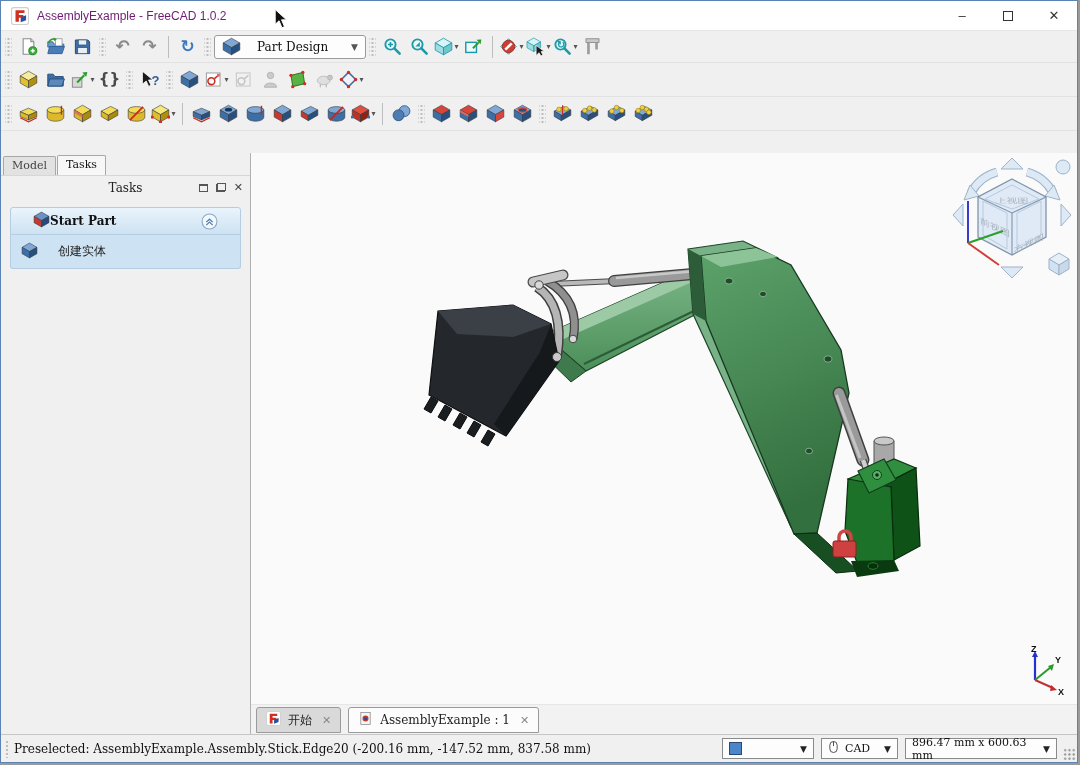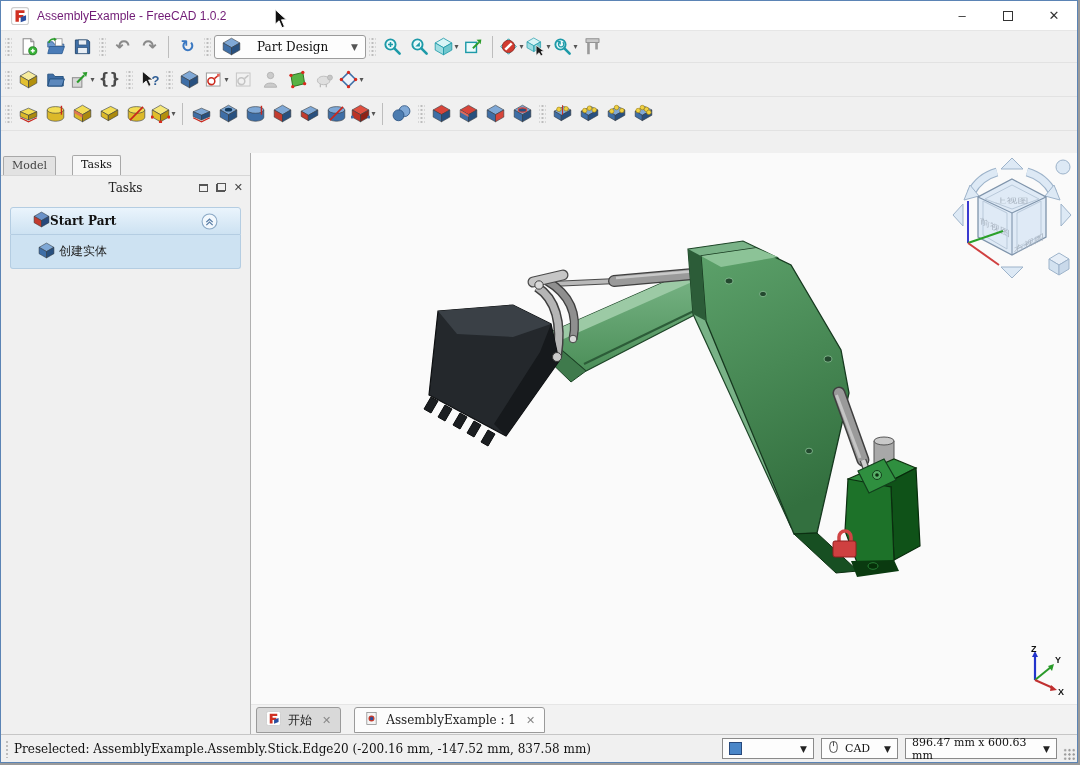--- a/index.html
+++ b/index.html
@@ -29,46 +29,46 @@
   .tgrip{width:7px;height:20px;margin:0 3px;flex:0 0 auto;
     background-image:radial-gradient(circle,#bdbdbd 1px,transparent 1.3px);
     background-size:4px 4px;background-position:center}
   .tsep{width:1px;height:22px;background:#bdbdbd;margin:0 5px;flex:0 0 auto}
   .combo{height:24px;width:152px;border:1px solid #9b9b9b;border-radius:3px;background:#fdfdfd;display:flex;
     align-items:center;padding:0 7px;gap:16px;font:12px "DejaVu Serif","Liberation Serif",serif;color:#111}
   .combo .carr{margin-left:auto;color:#555;font-size:9px;font-family:"DejaVu Sans",sans-serif}
   
   .main{position:absolute;top:152px;left:0;right:0;bottom:28px;display:flex}
   .dock{width:250px;background:#f0f0f0;border-right:1px solid #b0b0b0;position:relative;flex:0 0 auto}
-  .dock-tabs{display:flex;align-items:flex-end;height:22px;padding-left:2px;gap:16px}
+  .dock-tabs{display:flex;align-items:flex-end;height:22px;padding-left:2px;gap:1px}
   .dtab{font:11px "DejaVu Serif","Liberation Serif",serif;padding:2px 8px 3px;border:1px solid #a8a8a8;
     border-bottom:none;background:#e2e2e2;color:#444;border-radius:2px 2px 0 0}
   .dtab.active{background:#f7f7f7;color:#111;padding-bottom:4px}
   .dock-title{height:24px;display:flex;align-items:center;justify-content:center;position:relative;
     font:12px "DejaVu Serif","Liberation Serif",serif;color:#222;border-top:1px solid #d6d6d6}
   .dt-icons{position:absolute;right:7px;top:0;height:100%;display:flex;align-items:center;gap:8px}
   .dt-min{width:9px;height:8px;border:1px solid #555;border-top-width:2px;display:inline-block}
   .dt-float{width:10px;height:9px;position:relative;display:inline-block}
   .dt-float:before{content:"";position:absolute;left:0;bottom:0;width:7px;height:6px;border:1px solid #555}
   .dt-float:after{content:"";position:absolute;right:0;top:0;width:7px;height:6px;border:1px solid #555;background:#f0f0f0}
   .dt-close{color:#444;font-size:11px;line-height:1}
   .task-section{margin:8px 9px}
   .ts-header{height:28px;background:linear-gradient(#eaf4fc,#cde2f2);border:1px solid #b4cde2;
     border-radius:3px 3px 0 0;display:flex;align-items:center;padding:0 22px;
     font:bold 12px "DejaVu Serif","Liberation Serif",serif;color:#111}
   .ts-item{height:34px;background:#cde2f2;border:1px solid #b4cde2;border-top:none;display:flex;
-    align-items:center;gap:4px;padding:0 27px;font:12px "Liberation Sans",sans-serif;color:#222;border-radius:0 0 3px 3px}
+    align-items:center;gap:20px;padding:0 10px;font:12px "Liberation Sans",sans-serif;color:#222;border-radius:0 0 3px 3px}
   .ts-chev{margin-left:auto;display:flex}
   
   .viewport{flex:1;position:relative;background:#fafafa;overflow:hidden}
   .model-svg{position:absolute;left:0;top:0;width:827px;height:553px}
   .navcube{position:absolute;top:4px;right:4px}
   .axis-widget{position:absolute;right:12px;bottom:38px}
   .mditabs{position:absolute;left:0;right:0;bottom:0;height:30px;background:#f2f2f2;display:flex;
-    align-items:flex-start;padding:2px 0 0 5px;gap:13px;border-top:1px solid #e6e6e6}
+    align-items:flex-start;padding:2px 0 0 5px;gap:7px;border-top:1px solid #e6e6e6}
   .mtab{height:26px;display:flex;align-items:center;gap:7px;padding:0 9px;border:1px solid #9a9a9a;
     border-radius:3px 3px 0 0;background:#d9d9d9;font:12px "DejaVu Serif","Liberation Serif",serif;color:#222}
   .mtab.active{background:#fcfcfc}
   .mtab .close{color:#888;font-size:11px;margin-left:3px}
   
   .statusbar{position:absolute;left:0;right:0;bottom:0;height:28px;background:#f0f0f0;border-top:1px solid #c6c6c6;
     display:flex;align-items:center;padding:0 4px;font:12px "DejaVu Serif","Liberation Serif",serif;color:#111}
   .sb-grip{width:5px;height:18px;background-image:radial-gradient(circle,#bdbdbd 1px,transparent 1.3px);
     background-size:4px 4px;margin-right:4px}
   .sb-right{margin-left:auto;display:flex;gap:7px;align-items:center;margin-right:16px}

